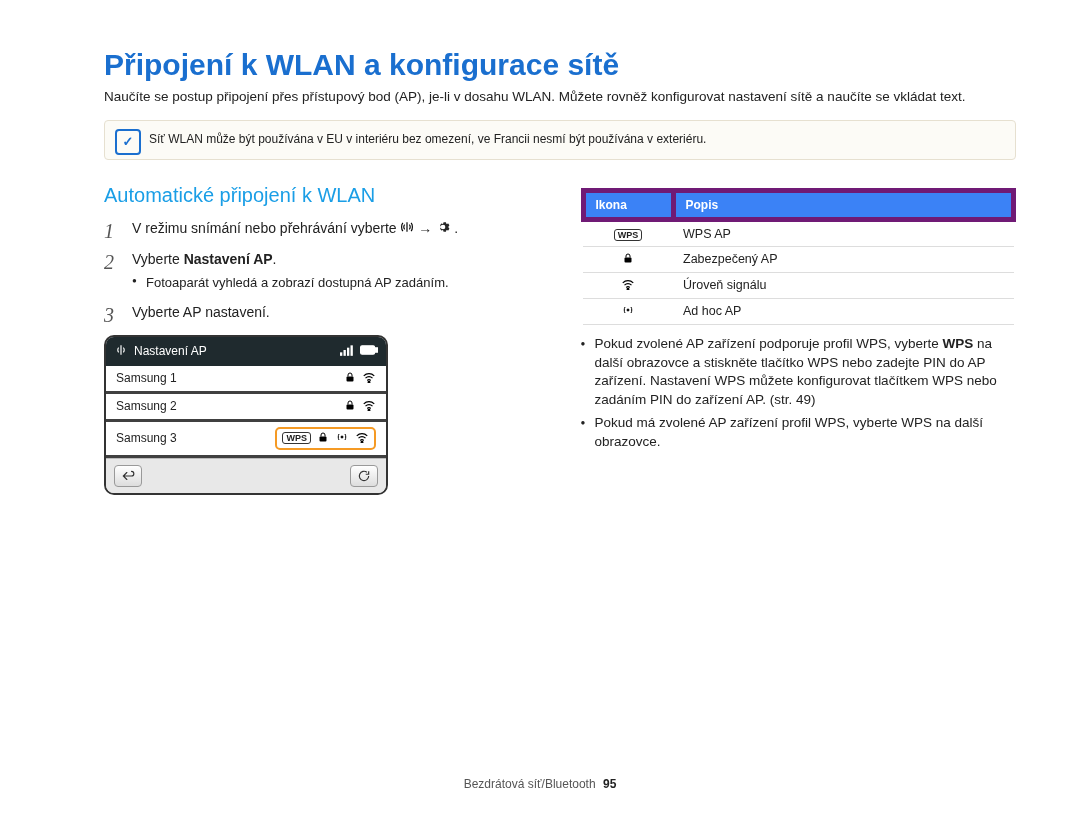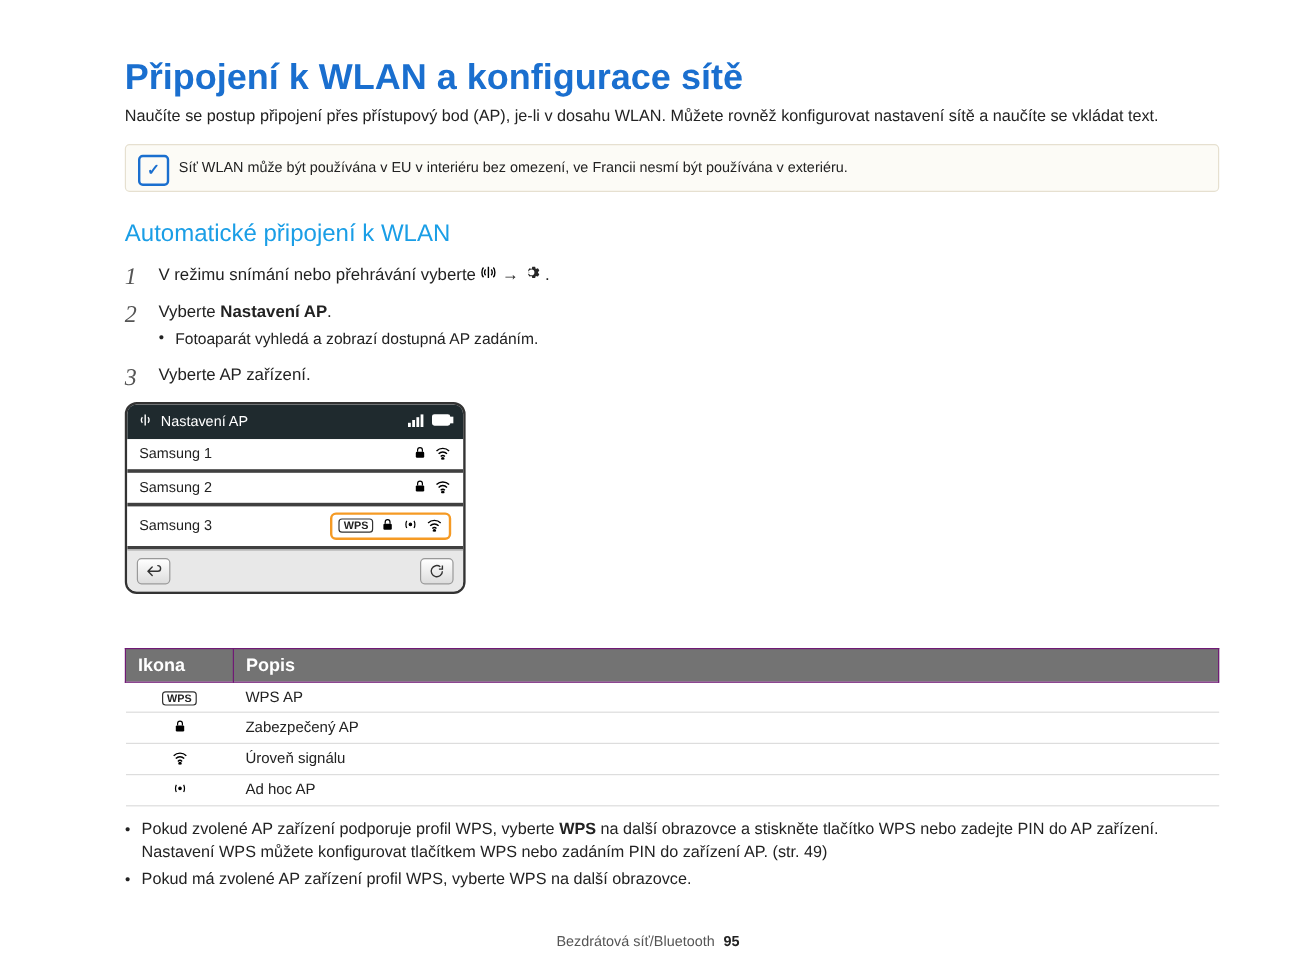--- a/index.html
+++ b/index.html
@@ -50,21 +50,20 @@
     color: #1a6fcf;
     font-weight: bold;
     font-size: 13px;
     display: flex;
     align-items: center;
     justify-content: center;
   }
   .columns {
     display: flex;
     gap: 41px;
-    flex-direction: column;
   }
   .col {
     flex: 1;
     min-width: 0;
   }
   h2.subhead {
     color: #1a9ee6;
     font-size: 20px;
     font-weight: 500;
     margin: 0 0 12px 0;
@@ -187,27 +186,27 @@
 
   
   table.icon-table {
     border-collapse: collapse;
     width: 100%;
     font-size: 12.5px;
     margin-top: 4px;
     margin-bottom: 10px;
   }
   table.icon-table th {
-    background: #737373;
+    background: #3b82f6;
     color: #fff;
     font-weight: bold;
     text-align: left;
     padding: 5px 10px;
-    font-size: 15px;
-    border: 1px solid #701a75;
+    font-size: 12px;
+    border: 5px solid #701a75;
   }
   table.icon-table td {
     border-bottom: 1px solid #ddd;
     padding: 5px 10px;
   }
   table.icon-table td.icon-cell {
     text-align: center;
     width: 70px;
   }
   .mini-badge {
@@ -291,21 +290,21 @@
         <li>
           <span class="step-num">2</span>
           <span>Vyberte </span><b>Nastavení AP</b><span>.</span>
           <ul class="sub-bullets">
             <li>Fotoaparát vyhledá a zobrazí dostupná AP zadáním.</li>
           </ul>
         </li>
 
         <li>
           <span class="step-num">3</span>
-          <span>Vyberte AP zařízení.</span>
+          <span>Vyberte AP nastavení.</span>
         </li>
       </ol>
 
       <div class="device">
         <div class="device-titlebar">
           <span>
             <svg width="14" height="14" viewBox="0 0 24 24" fill="none" stroke="#fff" stroke-width="2">
               <path d="M12 4v16M8 8c-2 2-2 6 0 8M16 8c2 2 2 6 0 8"></path>
             </svg>
           </span>

